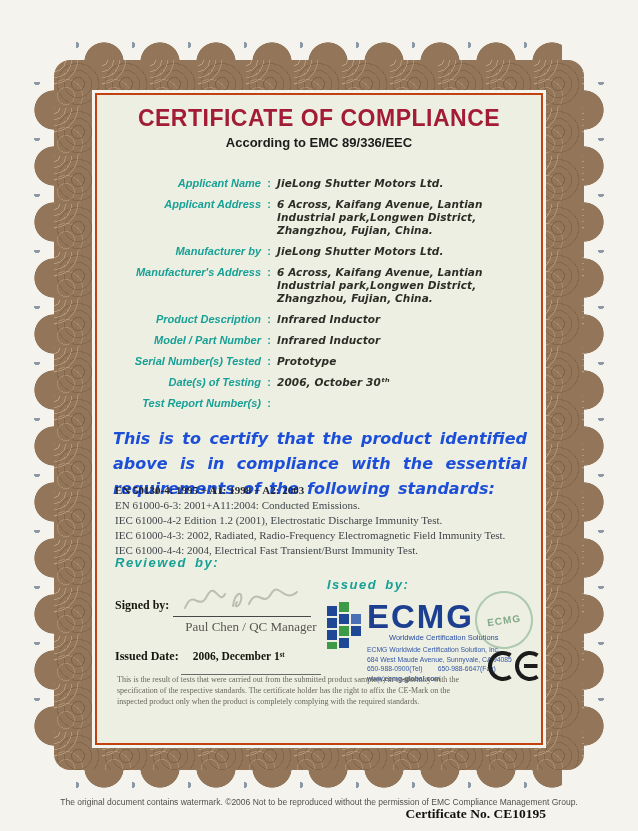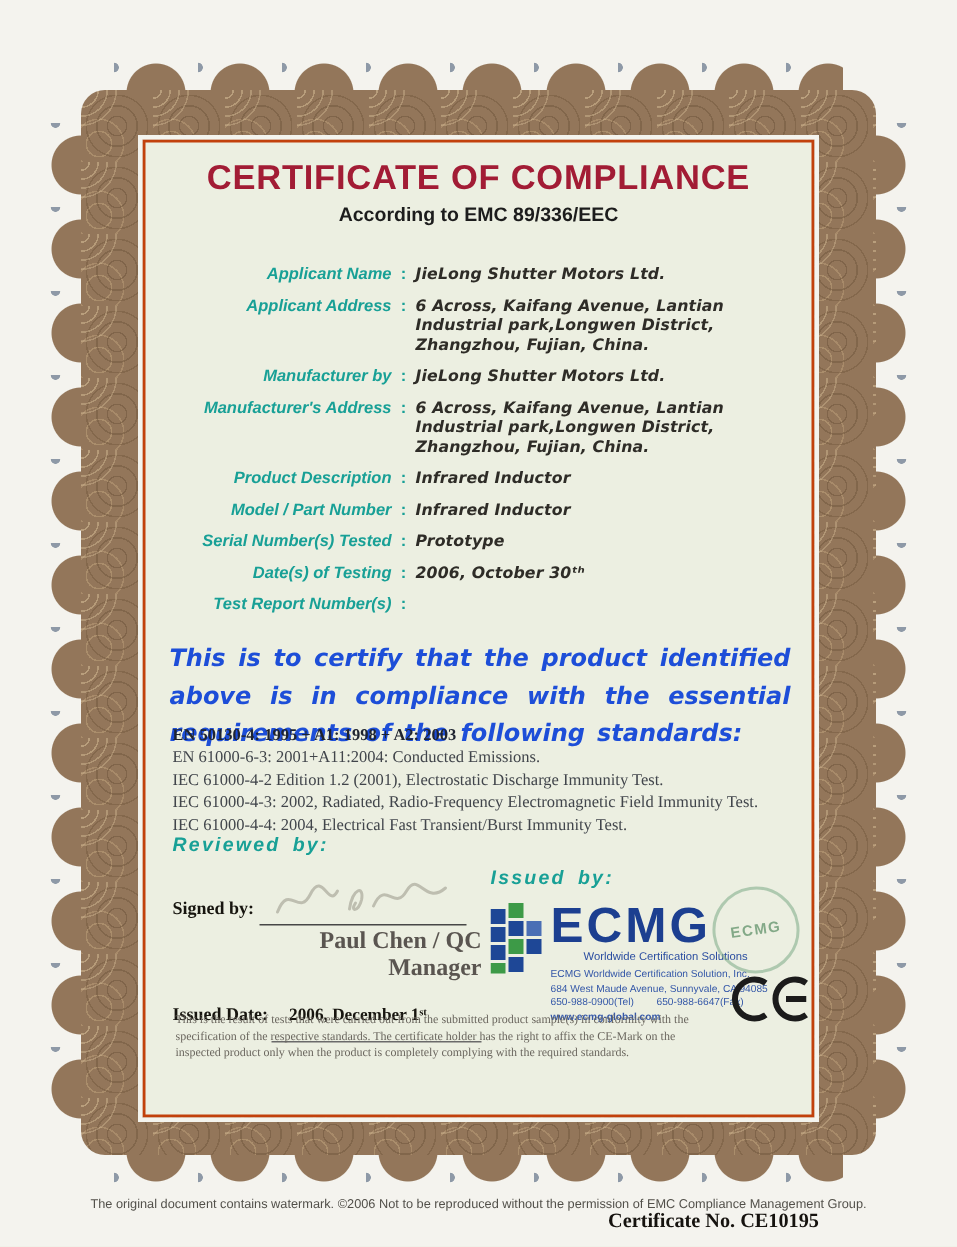--- a/index.html
+++ b/index.html
@@ -57,22 +57,22 @@
              font-family:"Liberation Serif",serif;font-size:11px;color:#41454b;line-height:15px;}
   .standards .first{font-weight:bold;color:#1f2430;}
 
   .by-label{color:#18a096;font-style:italic;font-weight:bold;font-size:13px;letter-spacing:1.5px;word-spacing:3px;}
 
   .bottom-left{position:absolute;top:460px;left:18px;width:205px;}
   .sig-row{display:flex;margin-top:28px;}
   .serif-label{font-family:"Liberation Serif",serif;font-weight:bold;font-size:12px;color:#17150f;flex:none;}
   .sig-line{position:relative;width:138px;border-bottom:1.5px solid #474747;height:18px;margin-left:4px;}
   .sig-line svg{position:absolute;left:6px;top:-14px;opacity:.85;}
-  .sig-name{margin-left:66px;width:140px;text-align:right;font-family:"Liberation Serif",serif;
-            font-size:16px;color:#5a5550;margin-top:2px;font-weight:bold;}
+  .sig-name{margin-left:66px;width:140px;text-align:center;font-family:"Liberation Serif",serif;
+            font-size:13px;color:#5a5550;margin-top:2px;}
   .date-row{display:flex;align-items:baseline;margin-top:14px;}
   .date-value{font-family:"Liberation Serif",serif;font-weight:bold;font-size:11.5px;color:#17150f;margin-left:14px;}
   .date-line{margin-left:66px;width:140px;border-top:1px solid #6a6a6a;margin-top:10px;}
 
   .bottom-right{position:absolute;top:482px;left:230px;width:195px;}
   .ecmg-logo{display:flex;margin-top:10px;}
   .ecmg-text{margin-left:4px;}
   .ecmg-name{font-weight:bold;font-size:33px;line-height:30px;letter-spacing:2px;color:#1c3f90;}
   .ecmg-tagline{font-size:7.5px;color:#2a4da0;margin-top:1px;margin-left:22px;}
   .ecmg-addr{margin-top:3px;font-size:6.8px;line-height:1.4;color:#3558a8;}

